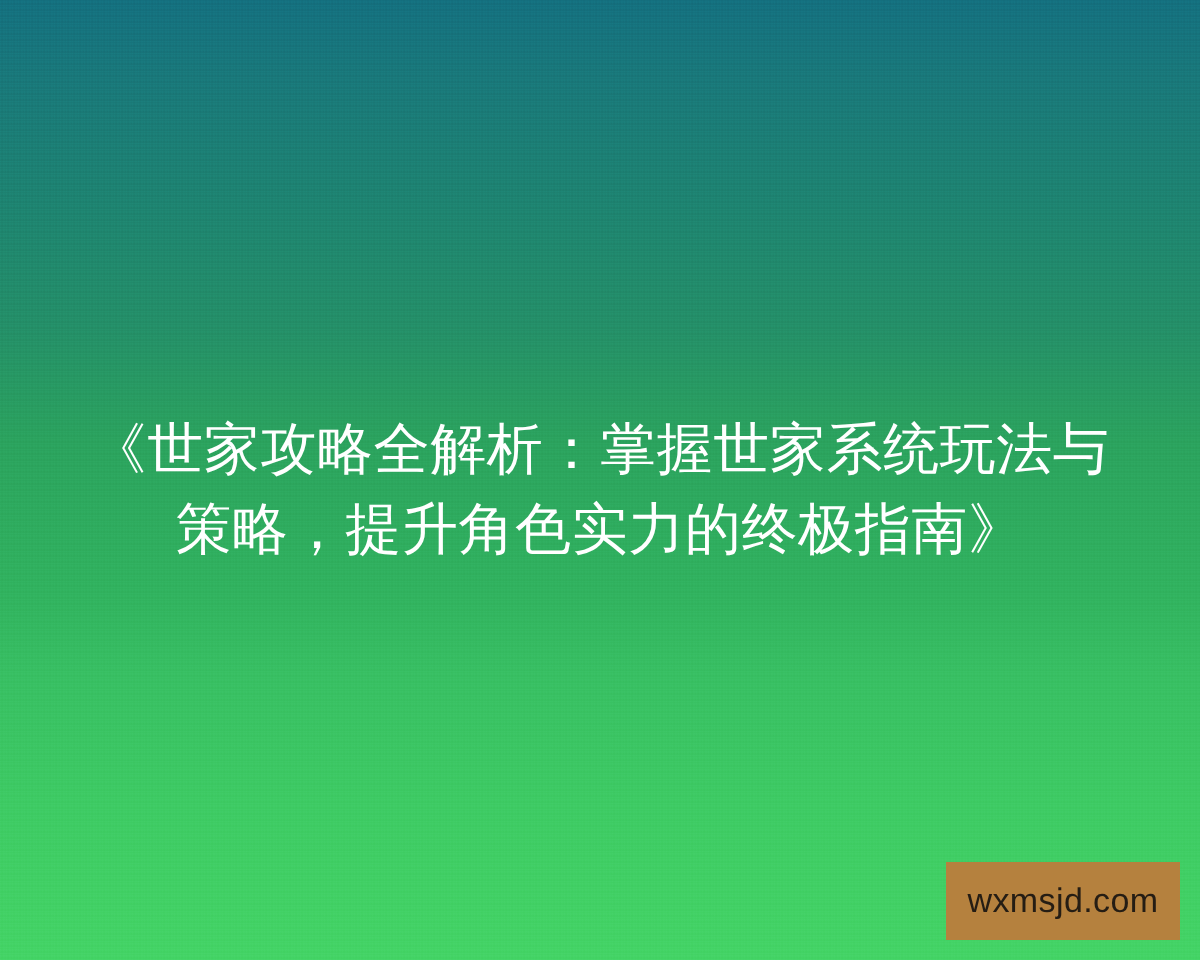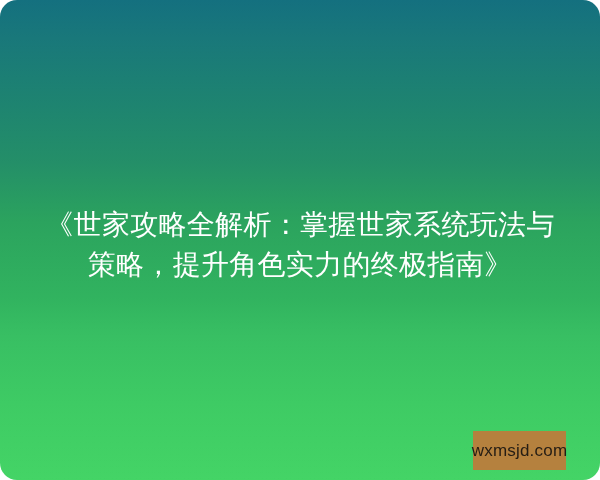--- a/index.html
+++ b/index.html
@@ -25,21 +25,20 @@
       #14707f 0%,
       #19787a 8%,
       #1e8470 22%,
       #248f68 34%,
       #2ba35e 46%,
       #31b35f 62%,
       #38bf63 70%,
       #3ecb64 84%,
       #44d466 100%
     );
-    border-radius: 17px;
   }
 
   
   .noise-overlay {
     position: absolute;
     inset: 0;
     pointer-events: none;
     opacity: 0.14;
     mix-blend-mode: overlay;
     background-image:
@@ -66,21 +65,21 @@
     line-height: 40px;
     letter-spacing: 0.3px;
     text-align: center;
     white-space: pre-line;
   }
 
   .watermark-badge {
     position: absolute;
     left: 473px;
     top: 431px;
-    width: 93px;
+    width: 117px;
     height: 39px;
     background: #b5813e;
     display: flex;
     align-items: center;
     justify-content: center;
     box-sizing: border-box;
   }
 
   .watermark-text {
     color: #251d14;

